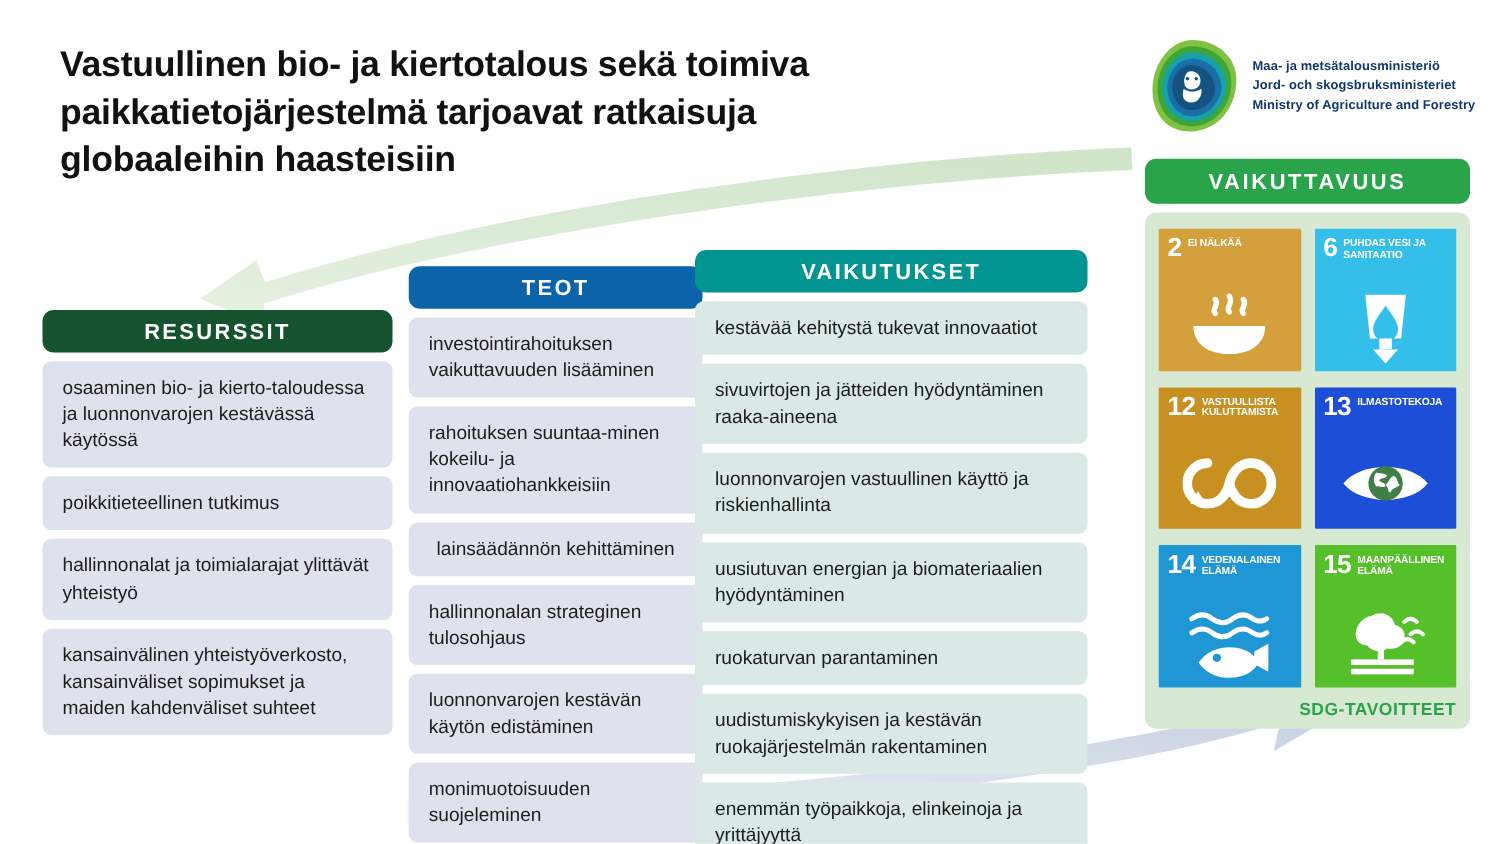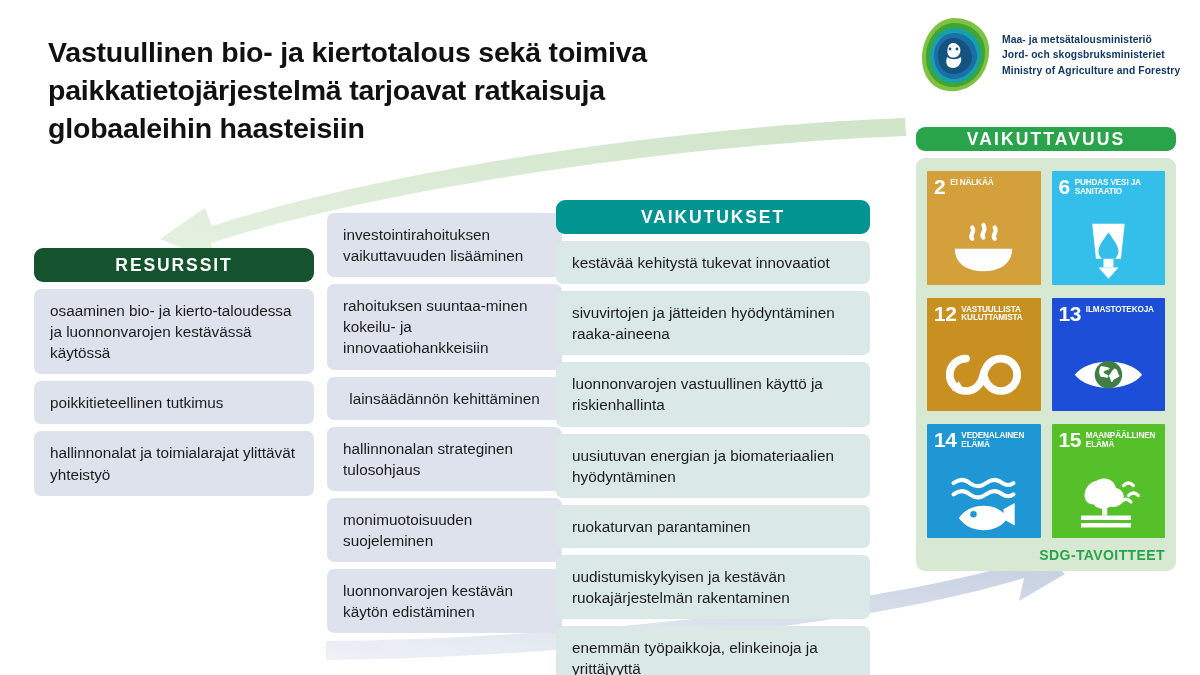--- a/index.html
+++ b/index.html
@@ -39,21 +39,21 @@
     font-weight: bold;
     line-height: 1.33;
     color: #111111;
     letter-spacing: -0.2px;
   }
 
   
   #ministry-logo {
     position: absolute;
     left: 920px;
-    top: 12px;
+    top: 26px;
     width: 268px;
     height: 86px;
     display: flex;
     align-items: center;
     gap: 10px;
   }
   #ministry-logo .logo-mark {
     width: 72px;
     height: 78px;
     flex: 0 0 72px;
@@ -132,21 +132,21 @@
     margin-bottom: 7px;
   }
 
   
   #col-vaikuttavuus {
     left: 916px;
     top: 127px;
     width: 260px;
   }
   #col-vaikuttavuus .col-header {
-    height: 24px;
+    height: 36px;
     background: #2aa44b;
     margin-bottom: 7px;
     letter-spacing: 2.1px;
   }
   #sdg-panel {
     background: #d7e9d3;
     border-radius: 9px;
     padding: 13px 11px 8px 11px;
     box-sizing: border-box;
   }
@@ -251,40 +251,44 @@
     <div class="col-header">RESURSSIT</div>
     <div class="card">
         <span>osaaminen bio- ja kierto-taloudessa ja luonnonvarojen kestävässä käytössä</span>
       </div>
     <div class="card">
         <span>poikkitieteellinen tutkimus</span>
       </div>
     <div class="card">
         <span>hallinnonalat ja toimialarajat ylittävät yhteistyö</span>
       </div>
+    <div class="card">
+        <span>kansainvälinen yhteistyöverkosto, kansainväliset sopimukset ja maiden kahdenväliset suhteet</span>
+      </div>
   </div>
 
   <div class="column" id="col-teot">
+    <div class="col-header">TEOT</div>
     <div class="card">
         <span>investointirahoituksen vaikuttavuuden lisääminen</span>
       </div>
     <div class="card">
         <span>rahoituksen suuntaa-minen kokeilu- ja innovaatiohankkeisiin</span>
       </div>
     <div class="card">
         <span>lainsäädännön kehittäminen</span>
       </div>
     <div class="card">
         <span>hallinnonalan strateginen tulosohjaus</span>
       </div>
     <div class="card">
+        <span>luonnonvarojen kestävän käytön edistäminen</span>
+      </div>
+    <div class="card">
         <span>monimuotoisuuden suojeleminen</span>
-      </div>
-    <div class="card">
-        <span>luonnonvarojen kestävän käytön edistäminen</span>
       </div>
   </div>
 
   <div class="column" id="col-vaikutukset">
     <div class="col-header">VAIKUTUKSET</div>
     <div class="card">
         <span>kestävää kehitystä tukevat innovaatiot</span>
       </div>
     <div class="card">
         <span>sivuvirtojen ja jätteiden hyödyntäminen raaka-aineena</span>

